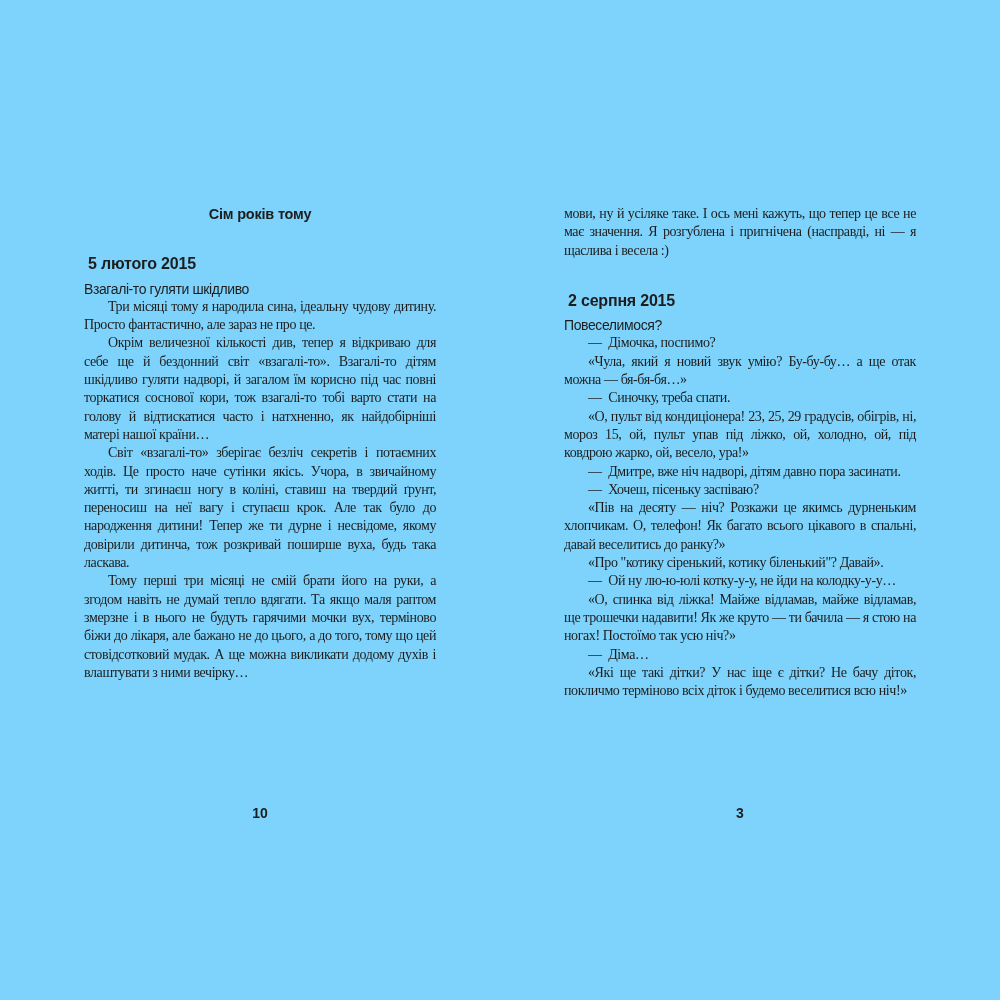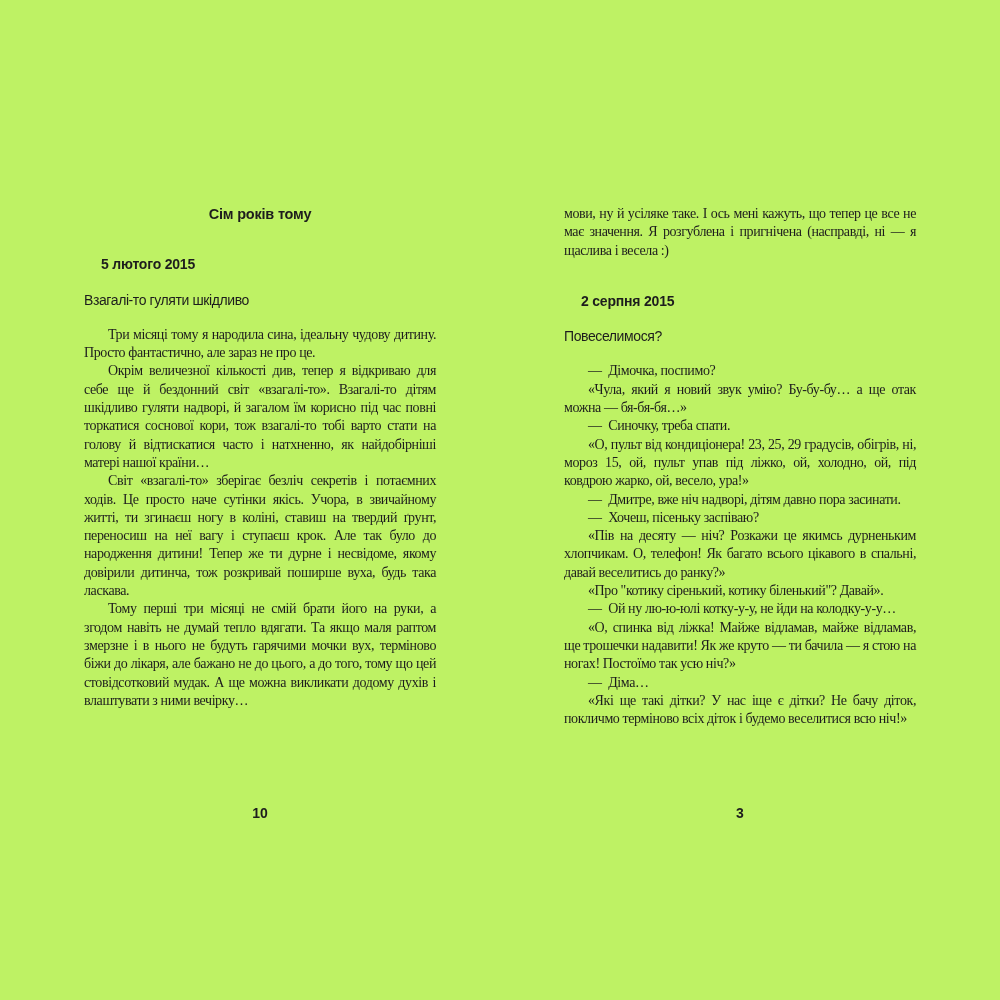--- a/index.html
+++ b/index.html
@@ -9,21 +9,21 @@
   }
   body {
     width: 1000px;
     height: 1000px;
     font-family: "Liberation Sans", sans-serif;
   }
   .spread {
     position: relative;
     width: 1000px;
     height: 1000px;
-    background: #bef264;
+    background: #7dd3fc;
     color: #1d1d1d;
     overflow: hidden;
   }
   .page {
     position: absolute;
     top: 205px;
     width: 352px;
     height: 660px;
     font-size: 14px;
     line-height: 18.3px;
@@ -35,29 +35,29 @@
   .chapter-title {
     margin: 0;
     font-size: 14.5px;
     line-height: 18.3px;
     font-weight: bold;
     text-align: center;
     letter-spacing: -0.2px;
   }
   .entry-header { margin-top: 32px; }
   .entry-date {
-    margin: 17px;
-    font-size: 14px;
+    margin: 4px;
+    font-size: 16px;
     line-height: 18.3px;
     font-weight: bold;
     letter-spacing: -0.2px;
   }
   .entry-subtitle { margin: 6px 0 0 0; }
 
-  .body-text { margin-top: 17px; }
+  .body-text { }
   .para {
     margin: 0;
     text-align: justify;
     text-indent: 24px;
     font-family: Liberation Serif, serif;
   }
   .para.continuation { text-indent: 0; }
 
   .page-number {
     position: absolute;

